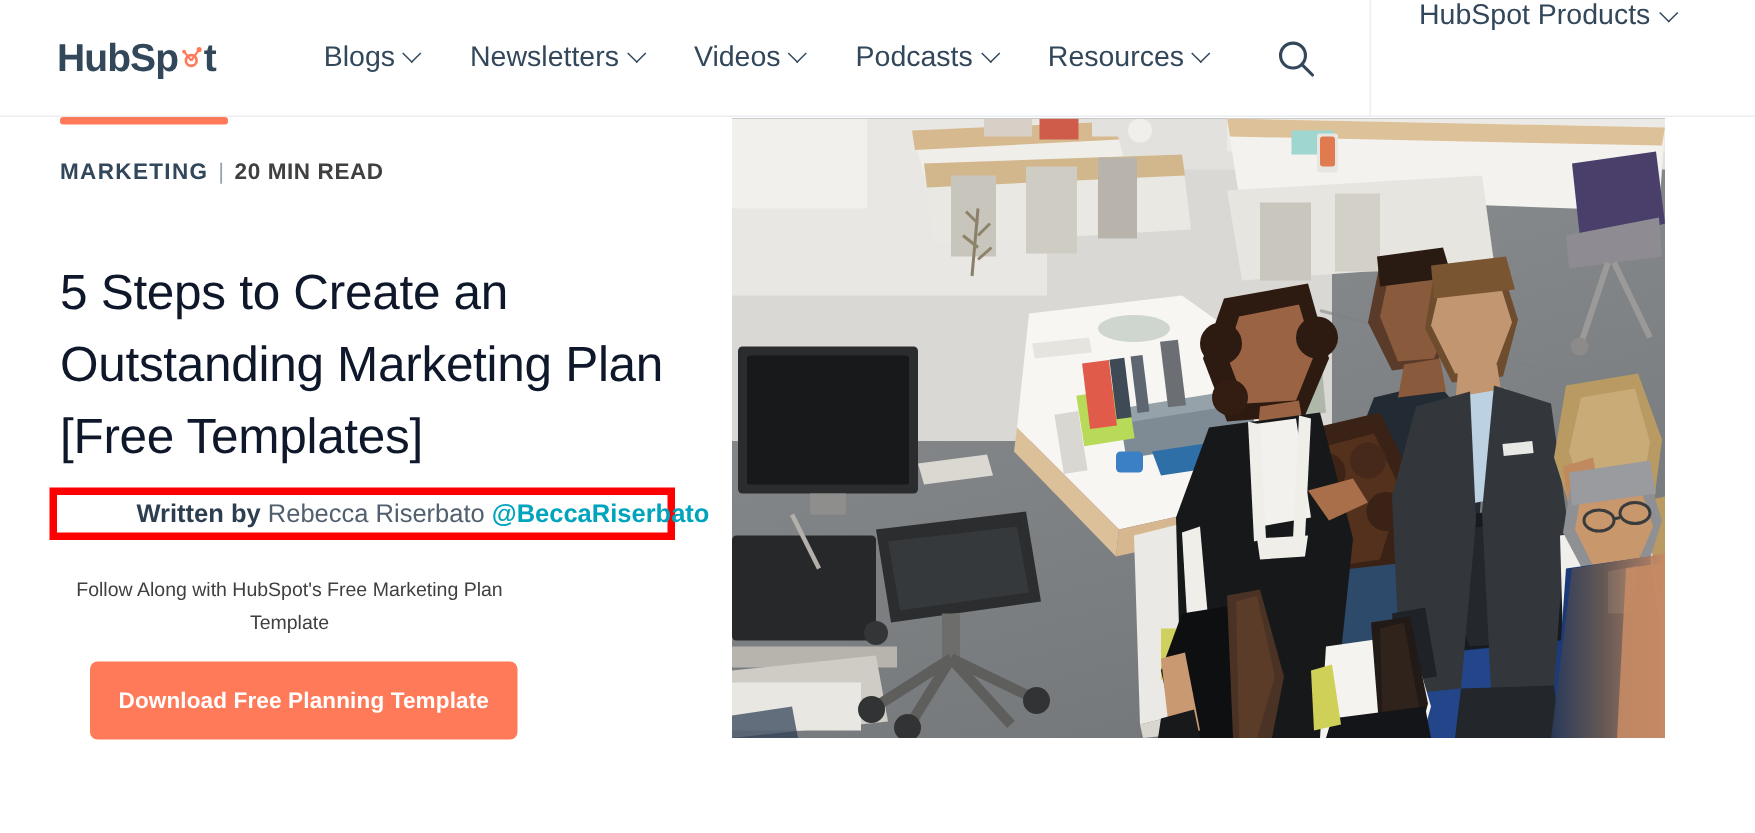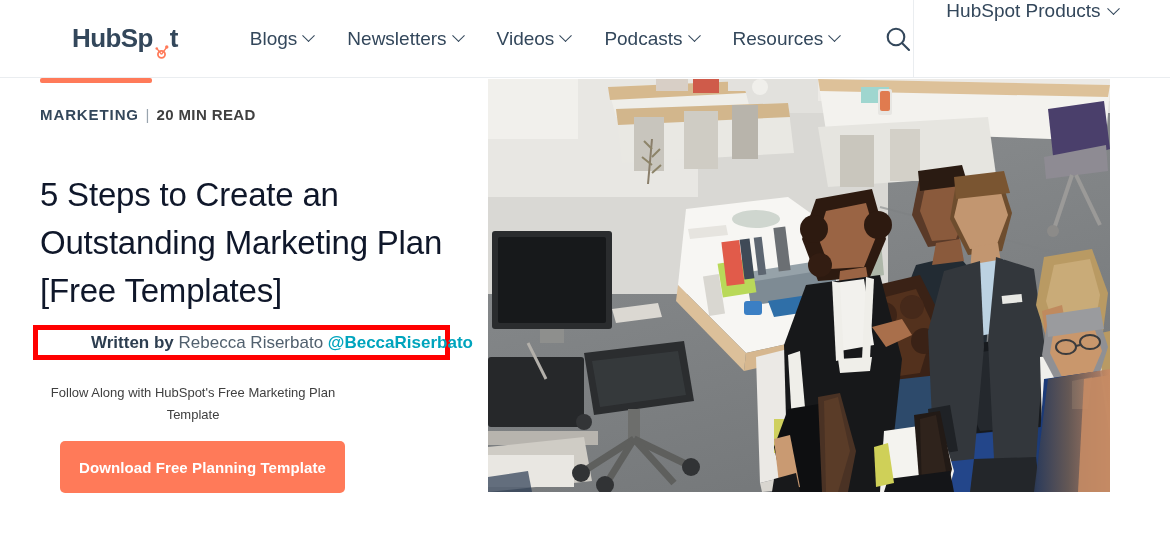--- a/index.html
+++ b/index.html
@@ -24,21 +24,21 @@
   }
   .logo {
     margin-left: 38px;
     display: flex; align-items: center;
     cursor: pointer;
   }
   .logo-text {
     font-size: 26px; font-weight: 700; letter-spacing: -0.6px;
     color: #33475b;
     font-family: "Liberation Sans", sans-serif;
-    display: flex; align-items: flex-end; margin-left: 34px;
+    display: flex; align-items: flex-start;
   }
   .logo-sprocket {
     position: relative;
     display: inline-block;
     width: 17px; height: 17px;
     margin: 0 0px;
   }
   .nav {
     display: flex; align-items: center;
     margin-left: 72px;

